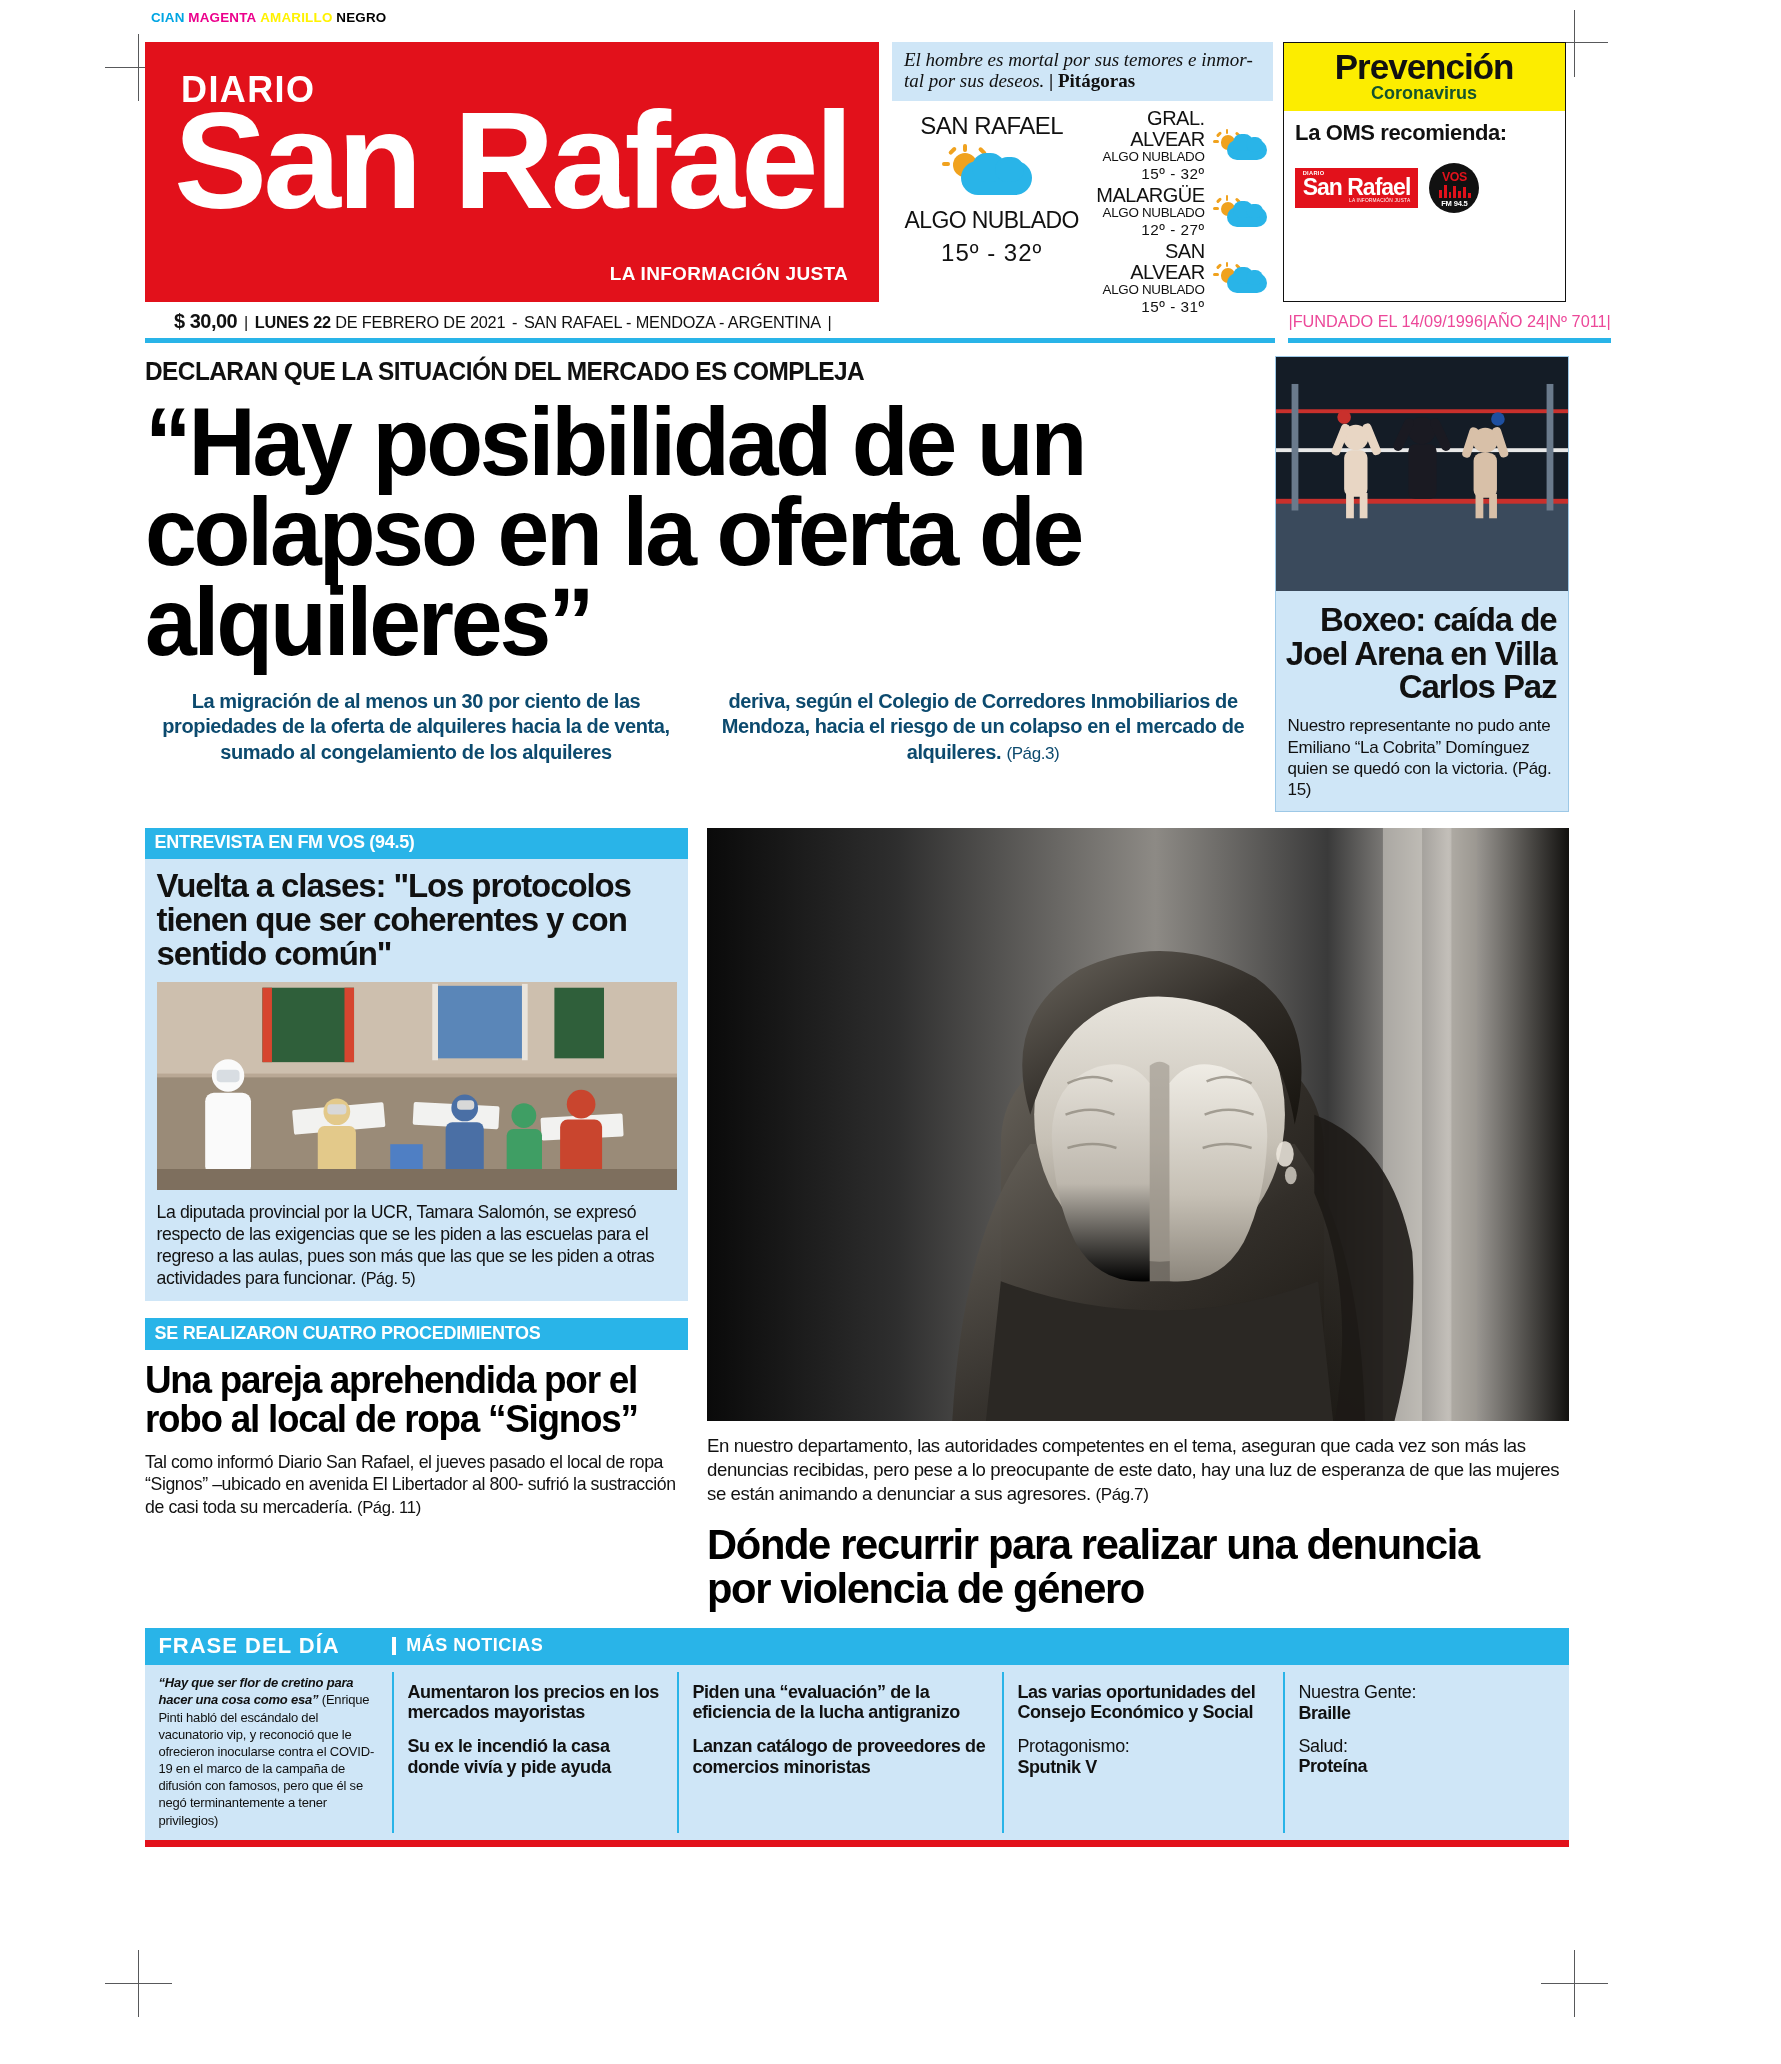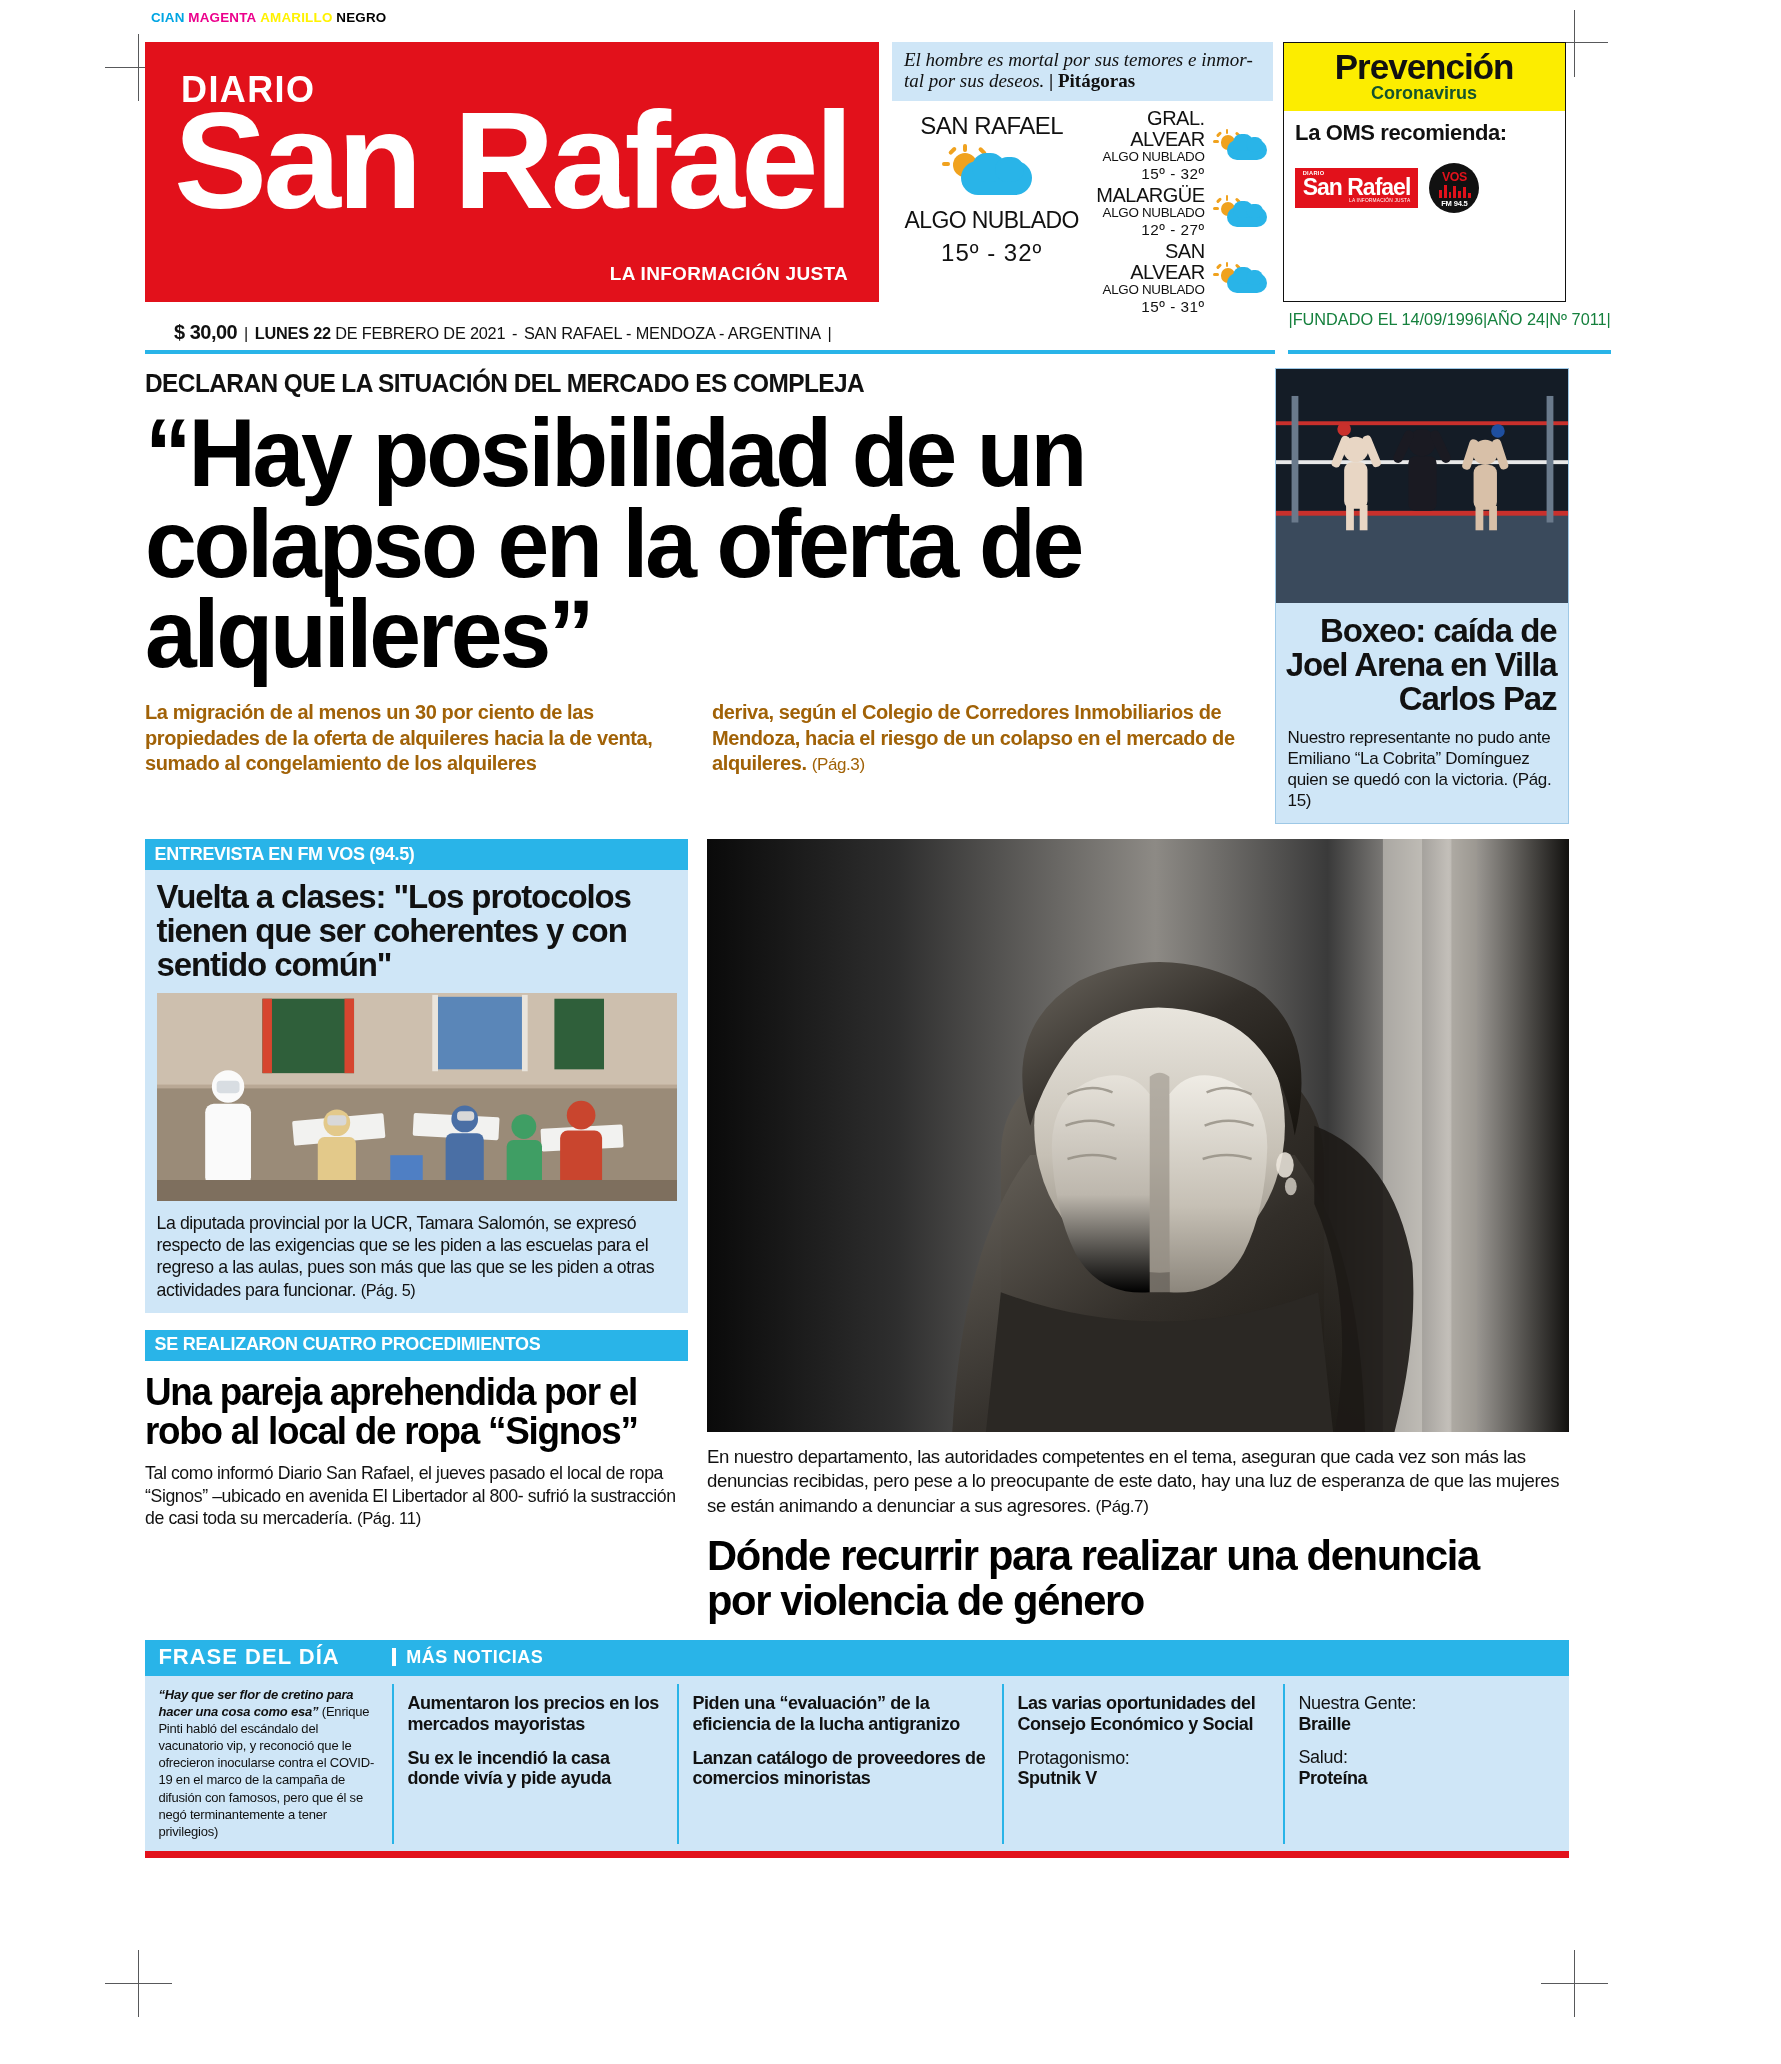--- a/index.html
+++ b/index.html
@@ -115,40 +115,40 @@
   .infobar-left { flex: 0 0 1130px; }
   .infobar-right { flex: 1; padding-left: 13.4px; }
   .infobar {
     font-size: 16.3px; color: #111; letter-spacing: -0.2px; white-space: nowrap;
     padding-bottom: 5.7px; padding-left: 29px;
   }
   .infobar .price { font-weight: 700; font-size: 20px; letter-spacing: -0.5px; }
   .infobar .dayb { font-weight: 700; }
   .infobar .sep { color: #111; margin: 0 6.7px; }
   .rule-blue { height: 4.8px; background: #29b4e8; }
-  .infobar-r-txt { font-size: 16.3px; color: #15803d; white-space: nowrap; padding-bottom: 21px; }
+  .infobar-r-txt { font-size: 16.3px; color: #ec4899; white-space: nowrap; padding-bottom: 7px; }
 
   
   .main-row { display: flex; margin-top: 13.4px; }
   .main-col { flex: 0 0 1130px; padding-right: 21px; }
   .side-col { flex: 1; }
 
   .kicker {
     font-size: 26px; font-weight: 700; color: #111; letter-spacing: -0.6px;
     font-family: "Liberation Sans", sans-serif;
     transform: scaleX(.94); transform-origin: left center;
   }
   .headline {
     font-size: 97px; font-weight: 700; line-height: .93; color: #000;
     letter-spacing: -3.3px; margin-top: 9.6px;
     transform: scaleX(.96); transform-origin: left top;
   }
   .lead-cols { display: flex; gap: 25px; margin-top: 21px; }
-  .lead-col { flex: 1; font-size: 20px; line-height: 1.28; color: #a16207;
-    font-weight: 700; letter-spacing: -0.4px; }
+  .lead-col { flex: 1; font-size: 20px; line-height: 1.28; color: #0c4a6e;
+    font-weight: 700; letter-spacing: -0.4px; text-align: center; }
   .lead-col .pag { font-weight: 400; font-size: 17px; }
 
   
   .box-card { background: #cfe6f7; border: 1px solid #9dc8e6; }
   .box-photo {
     width: 100%; height: 234px; position: relative; overflow: hidden;
     background: linear-gradient(175deg,#1b2838 0%,#2d4256 30%,#17212d 62%,#0c1118 100%);
   }
   .box-title {
     font-size: 33px; font-weight: 700; line-height: 1.02; color: #111;

